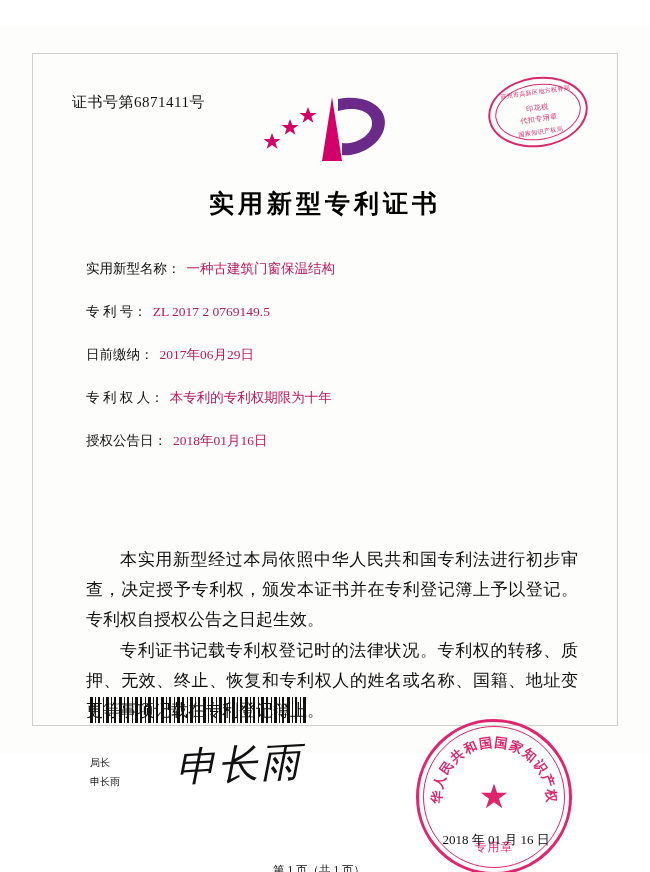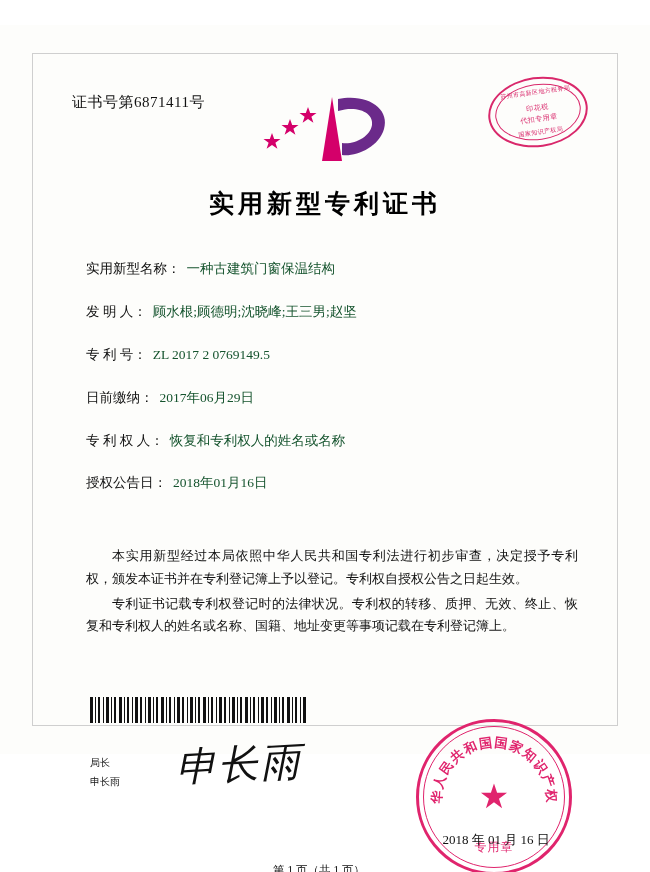--- a/index.html
+++ b/index.html
@@ -137,31 +137,31 @@
     font-size: 13.5px;
     line-height: 1.4;
     color: #111;
   }
   .field-label {
     white-space: nowrap;
     color: #111;
   }
   .field-value {
     margin-left: 6px;
-    color: #14532d;
+    color: #be185d;
     font-family: Liberation Serif, serif;
   }
 
   
   .body-text {
     position: absolute;
     left: 86px;
     right: 72px;
     top: 520px;
-    font-size: 13px;
+    font-size: 17px;
     line-height: 1.75;
     text-align: justify;
     color: #111;
   }
   .body-text p {
     margin: 0 0 2px 0;
     text-indent: 2em;
   }
 
   
@@ -288,34 +288,30 @@
   </div>
 
   <div class="main-title">实用新型专利证书</div>
 
   <div class="fields">
     <div class="field-row">
       <span class="field-label">实用新型名称：</span>
       <span class="field-value">一种古建筑门窗保温结构</span>
     </div>
     <div class="field-row">
-      <span class="field-label">发  明  人：</span>
-      <span class="field-value">顾水根;顾德明;沈晓峰;王三男;赵坚</span>
-    </div>
-    <div class="field-row">
       <span class="field-label">专  利  号：</span>
       <span class="field-value">ZL 2017 2 0769149.5</span>
     </div>
     <div class="field-row">
       <span class="field-label">日前缴纳：</span>
       <span class="field-value">2017年06月29日</span>
     </div>
     <div class="field-row">
       <span class="field-label">专 利 权 人：</span>
-      <span class="field-value">恢复和专利权人的姓名或名称</span>
+      <span class="field-value">本专利的专利权期限为十年</span>
     </div>
     <div class="field-row">
       <span class="field-label">授权公告日：</span>
       <span class="field-value">2018年01月16日</span>
     </div>
   </div>
 
   <div class="body-text">
     <p>本实用新型经过本局依照中华人民共和国专利法进行初步审查，决定授予专利权，颁发本证书并在专利登记簿上予以登记。专利权自授权公告之日起生效。</p>
     <p>专利证书记载专利权登记时的法律状况。专利权的转移、质押、无效、终止、恢复和专利权人的姓名或名称、国籍、地址变更等事项记载在专利登记簿上。</p>

